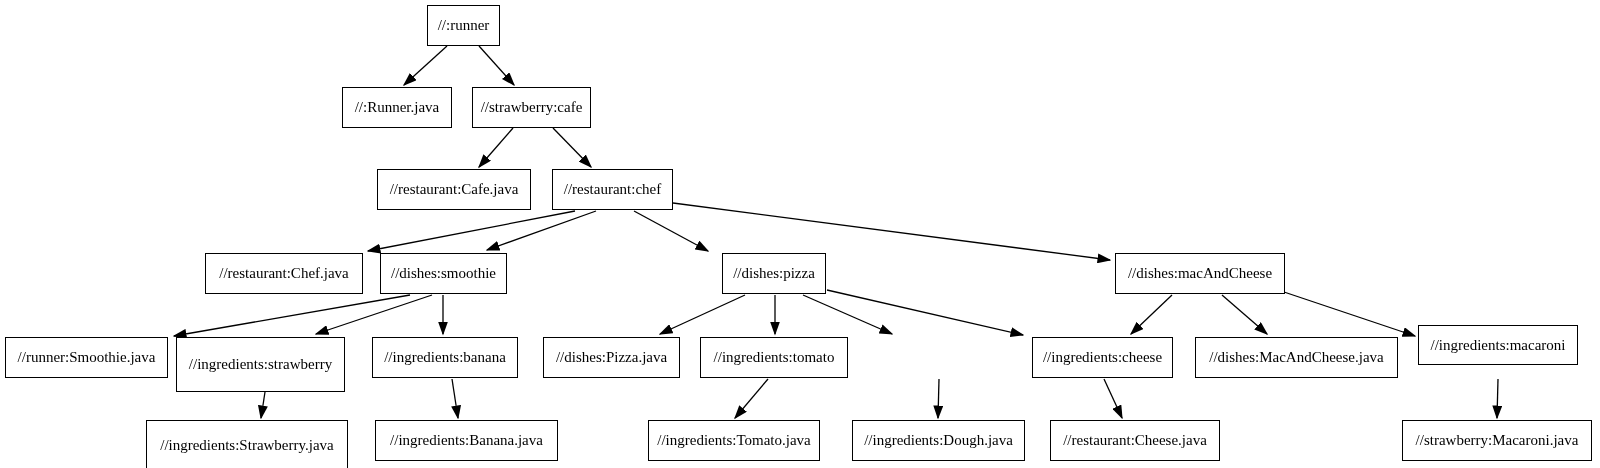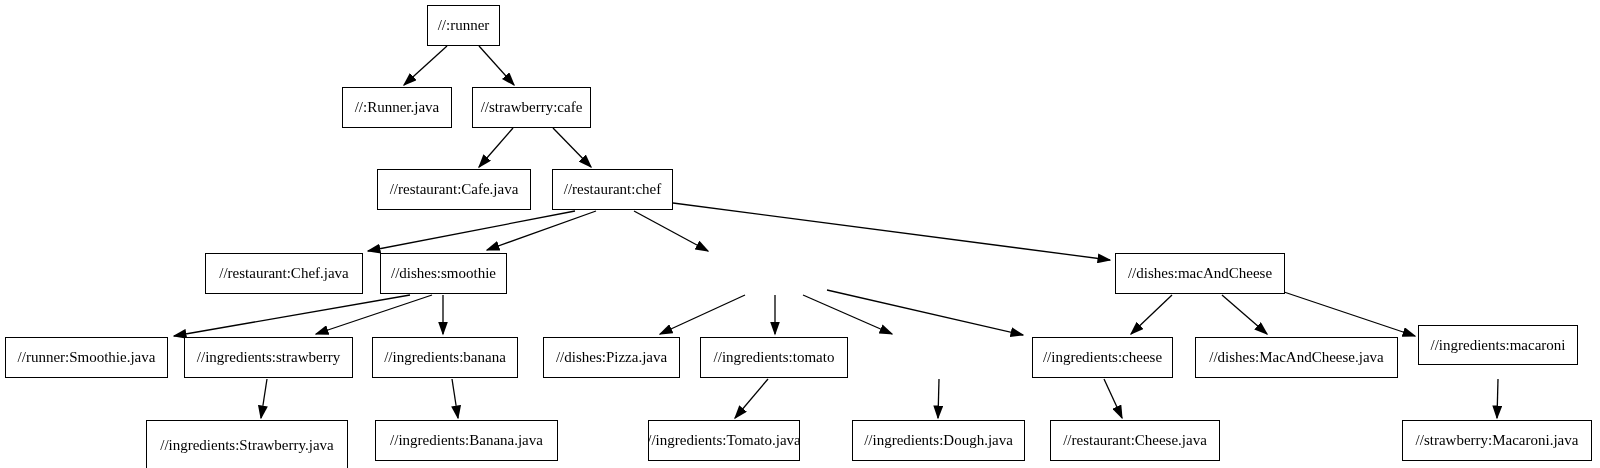--- a/index.html
+++ b/index.html
@@ -79,31 +79,32 @@
   <div class="node" style="left:427px; top:5px;   width:73px;  height:41px">//:runner</div>
 
   <div class="node" style="left:342px; top:87px;  width:110px; height:41px">//:Runner.java</div>
   <div class="node" style="left:472px; top:87px;  width:119px; height:41px">//strawberry:cafe</div>
 
   <div class="node" style="left:377px; top:169px; width:154px; height:41px">//restaurant:Cafe.java</div>
   <div class="node" style="left:552px; top:169px; width:121px; height:41px">//restaurant:chef</div>
 
   <div class="node" style="left:205px; top:253px; width:158px; height:41px">//restaurant:Chef.java</div>
   <div class="node" style="left:380px; top:253px; width:127px; height:41px">//dishes:smoothie</div>
+  <div class="node" style="left:722px; top:253px; width:104px; height:41px">//dishes:pizza</div>
   <div class="node" style="left:1115px;top:253px; width:170px; height:41px">//dishes:macAndCheese</div>
 
   <div class="node" style="left:5px;   top:337px; width:163px; height:41px">//runner:Smoothie.java</div>
-  <div class="node" style="left:184px; top:337px; width:169px; height:41px">//ingredients:strawberry</div>
+  <div class="node" style="left:176px; top:337px; width:169px; height:55px">//ingredients:strawberry</div>
   <div class="node" style="left:543px; top:337px; width:137px; height:41px">//dishes:Pizza.java</div>
   <div class="node" style="left:372px; top:337px; width:146px; height:41px">//ingredients:banana</div>
   <div class="node" style="left:700px; top:337px; width:148px; height:41px">//ingredients:tomato</div>
   <div class="node" style="left:1032px;top:337px; width:141px; height:41px">//ingredients:cheese</div>
   <div class="node" style="left:1195px;top:337px; width:203px; height:41px">//dishes:MacAndCheese.java</div>
   <div class="node" style="left:1418px;top:325px; width:160px; height:40px">//ingredients:macaroni</div>
 
   <div class="node" style="left:146px; top:420px; width:202px; height:51px">//ingredients:Strawberry.java</div>
   <div class="node" style="left:375px; top:420px; width:183px; height:41px">//ingredients:Banana.java</div>
-  <div class="node" style="left:648px; top:420px; width:152px; height:41px">//ingredients:Tomato.java</div>
+  <div class="node" style="left:648px; top:420px; width:172px; height:41px">//ingredients:Tomato.java</div>
   <div class="node" style="left:852px; top:420px; width:173px; height:41px">//ingredients:Dough.java</div>
   <div class="node" style="left:1050px;top:420px; width:170px; height:41px">//restaurant:Cheese.java</div>
   <div class="node" style="left:1402px;top:420px; width:190px; height:41px">//strawberry:Macaroni.java</div>
 
 </div>
 
 </body></html>

